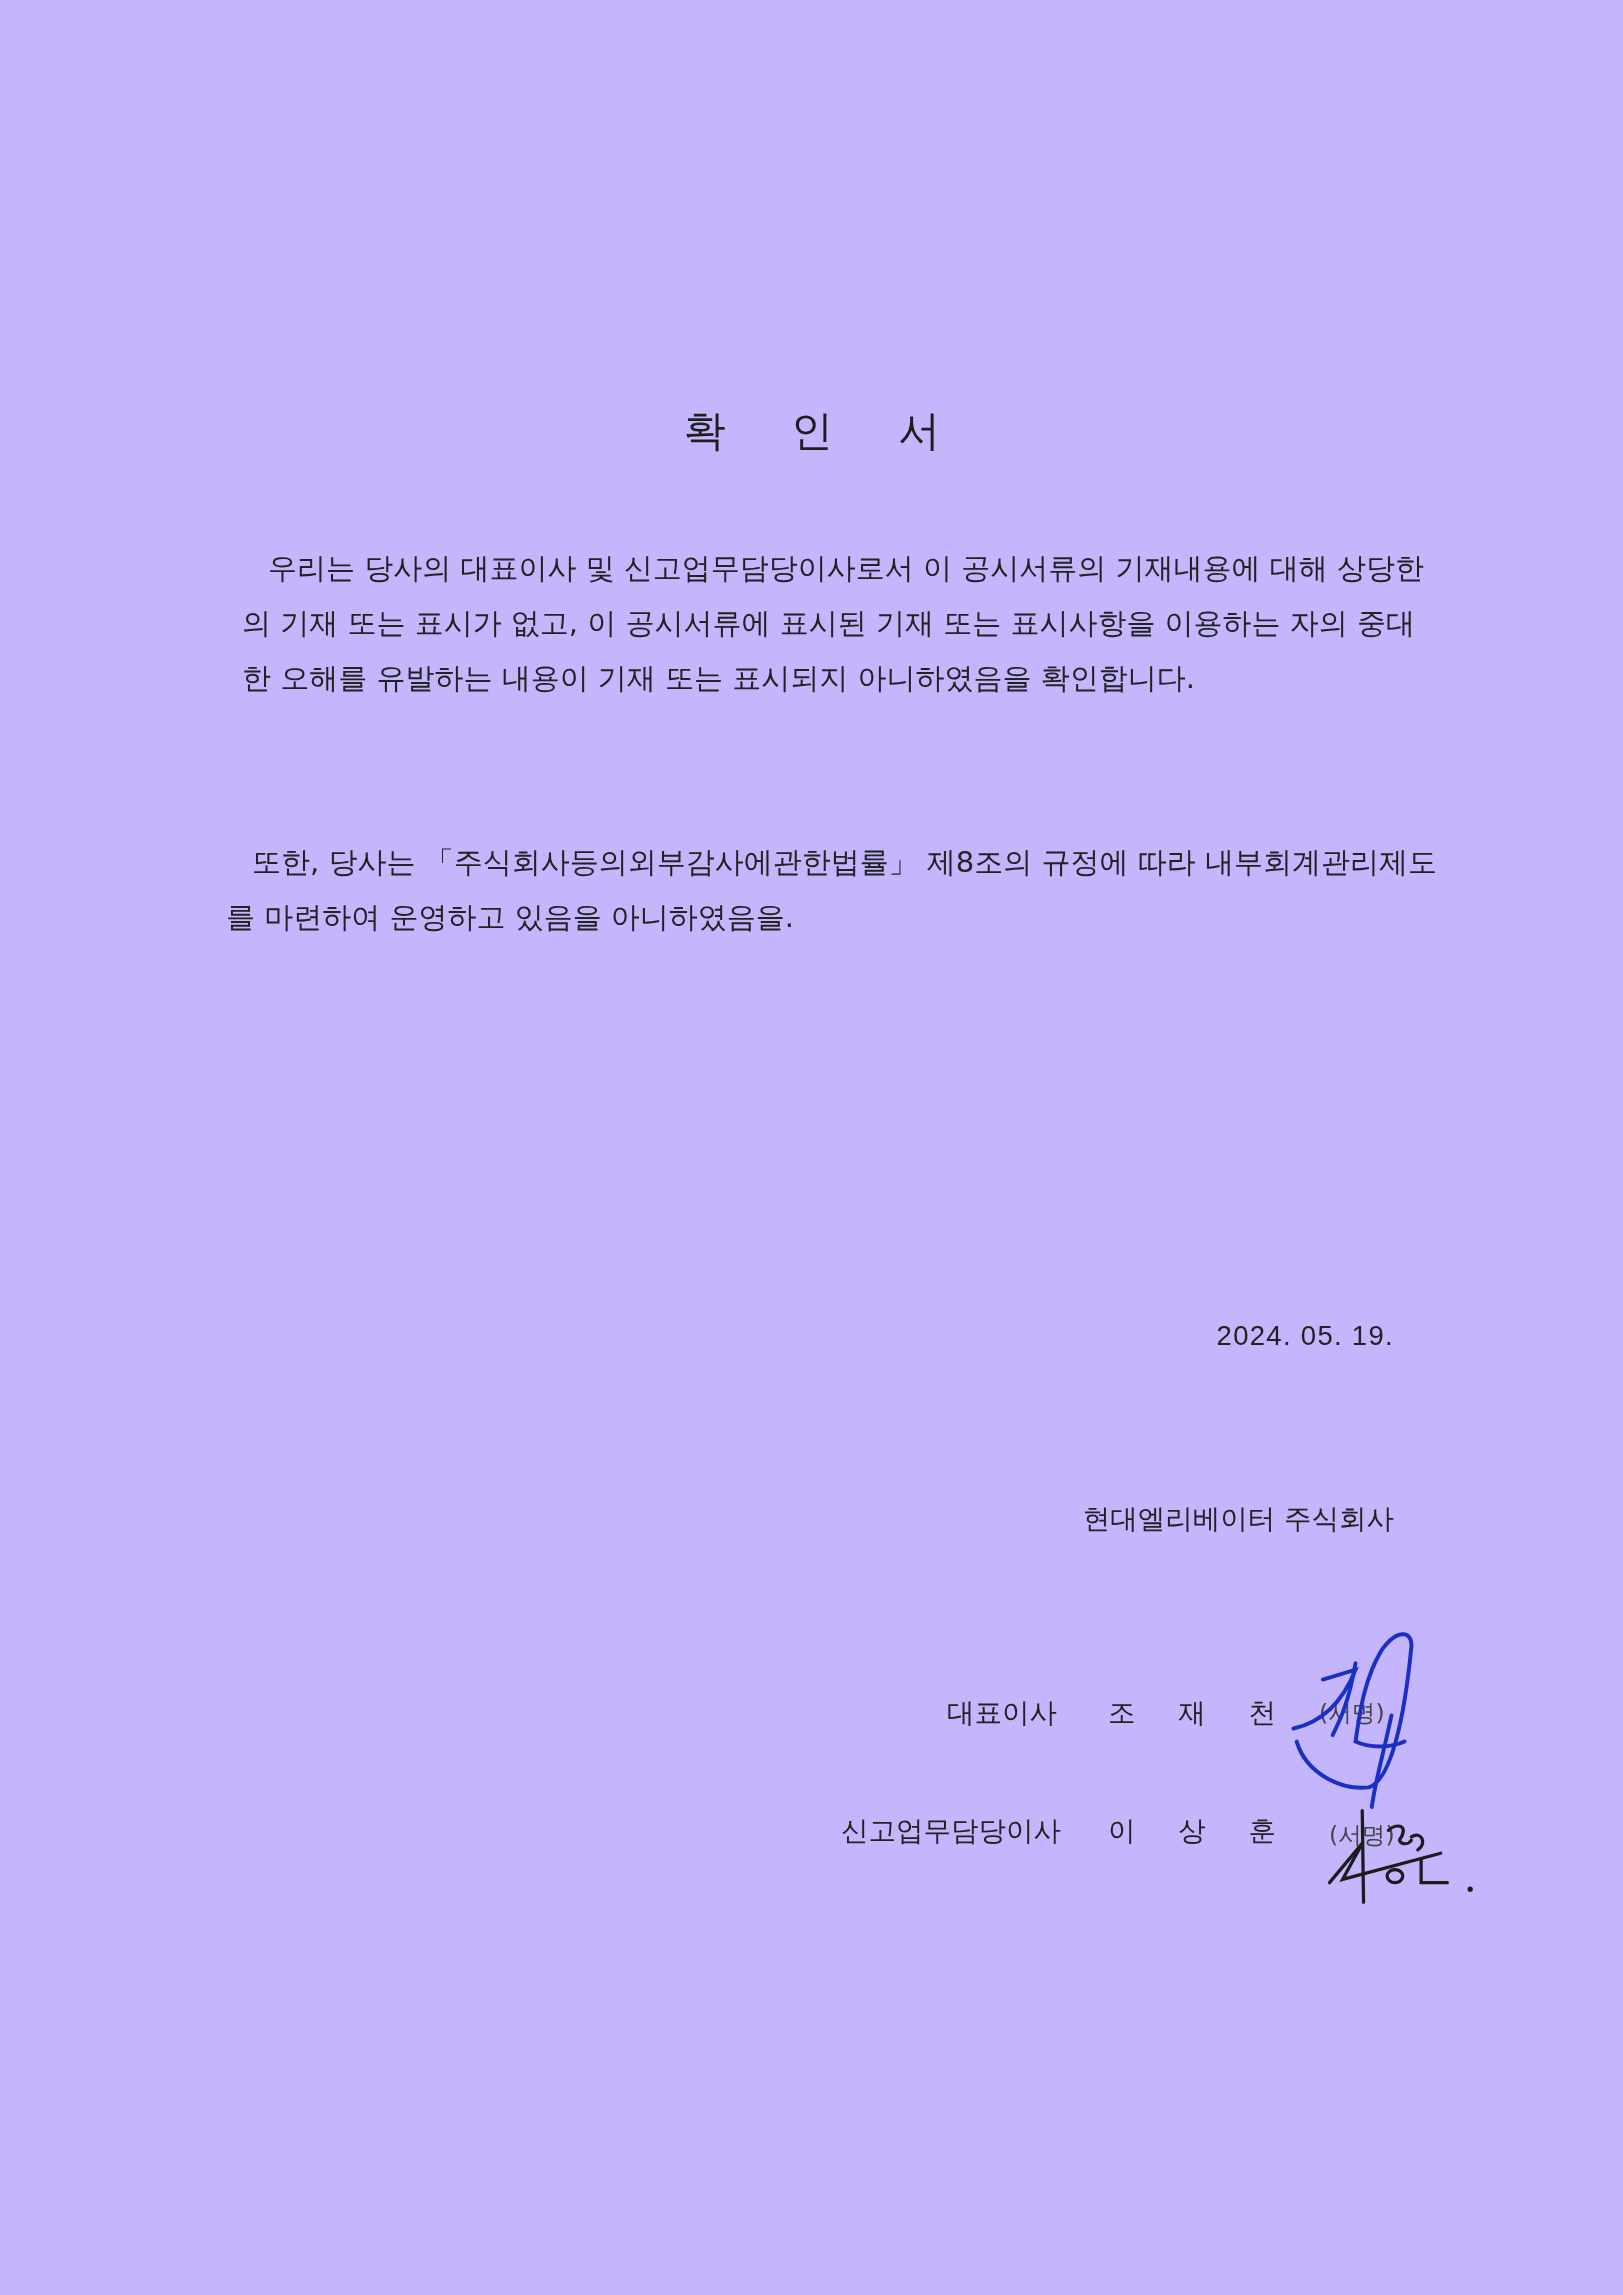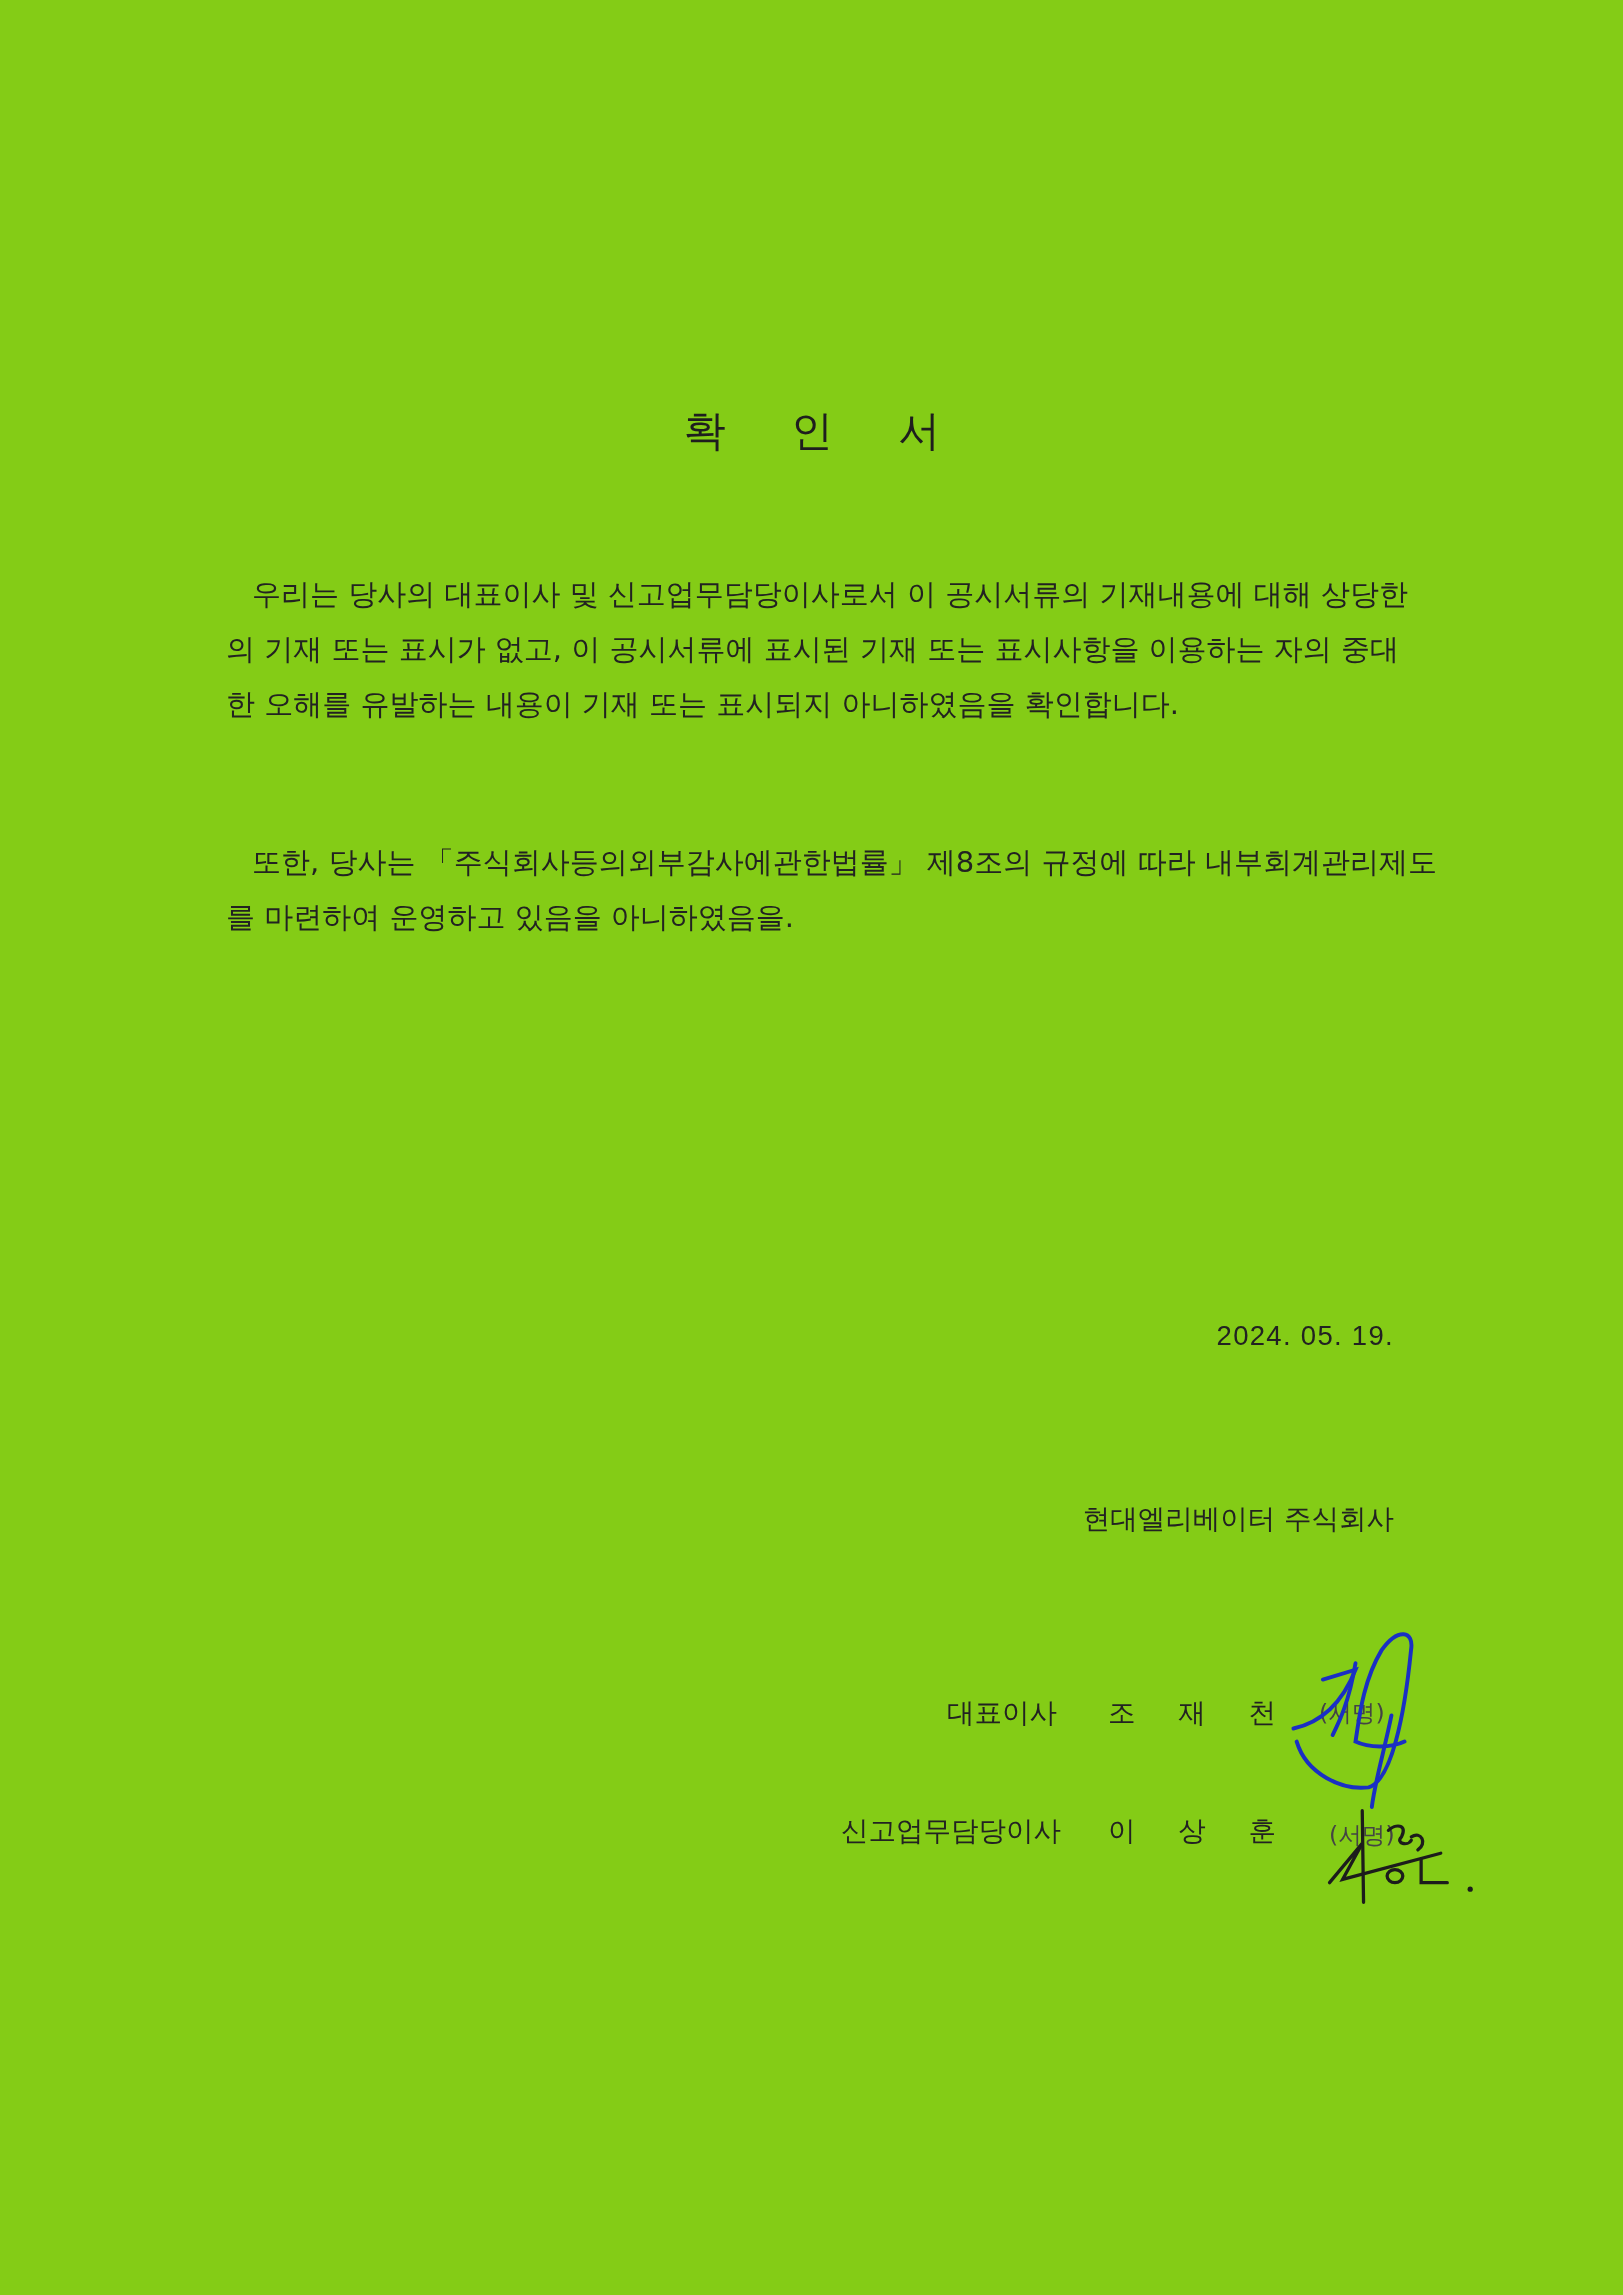--- a/index.html
+++ b/index.html
@@ -11,21 +11,21 @@
       width: 1624px;
       height: 2295px;
       position: relative;
       overflow: hidden;
       font-family: "DejaVu Sans", "Liberation Sans", sans-serif;
       color: #222222;
     }
     .page {
       position: absolute;
       inset: 0;
-      background: #84cc16;
+      background: #c4b5fd;
     }
     .title {
       position: absolute;
       top: 401px;
       left: 0;
       width: 1624px;
       text-align: center;
       font-size: 42px;
       letter-spacing: 26px;
       text-indent: 26px;
@@ -46,21 +46,21 @@
     .para .line {
       display: block;
       text-align: justify;
       text-align-last: justify;
       white-space: nowrap;
     }
     .para .line.last {
       text-align-last: left;
     }
     .para .line.indent { padding-left: 26px; }
-    .p1 { top: 567px; }
+    .p1 { top: 541px; margin-left: 16px; }
     .p2 { top: 835px; }
 
     .date {
       position: absolute;
       top: 1316px;
       right: 230px;
       font-size: 27.5px;
       line-height: 39px;
       letter-spacing: 1.3px;
       color: #222;

